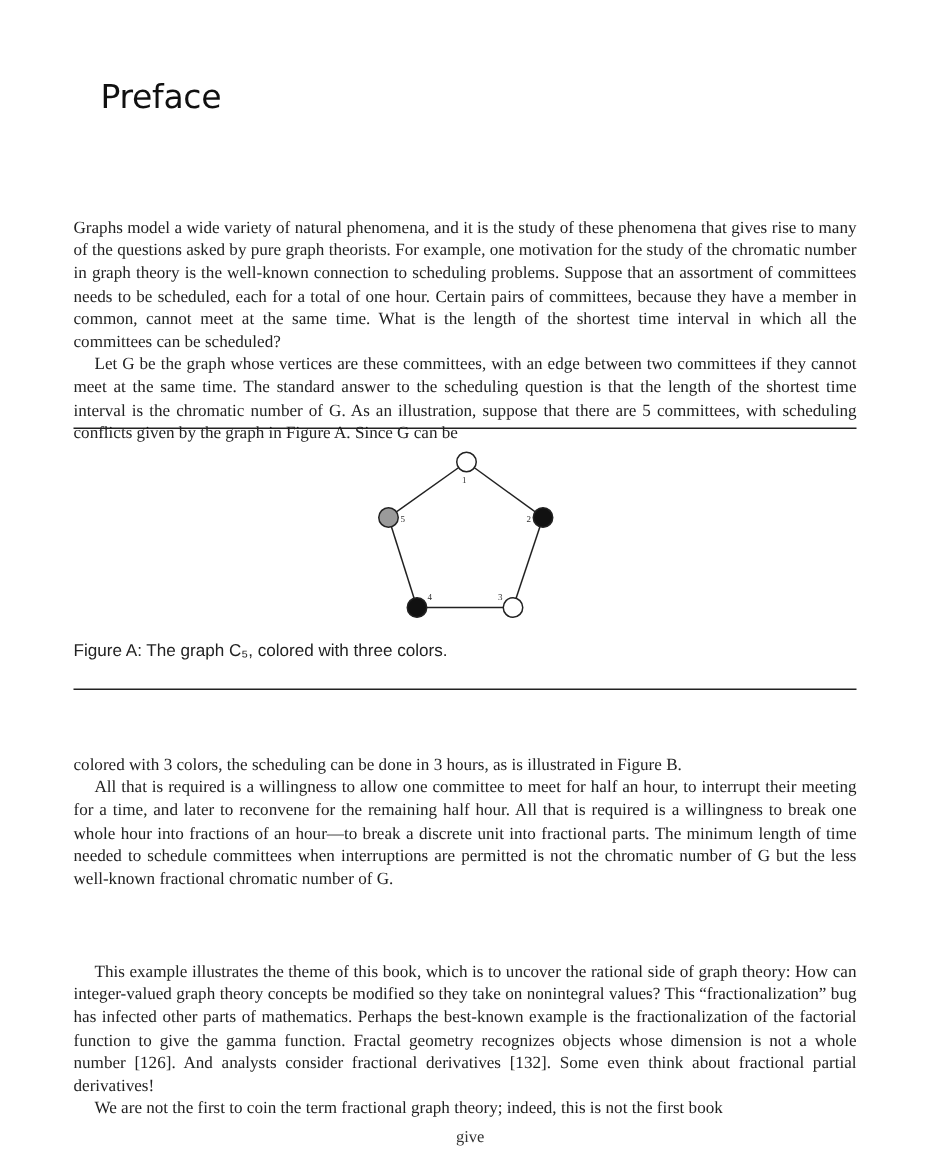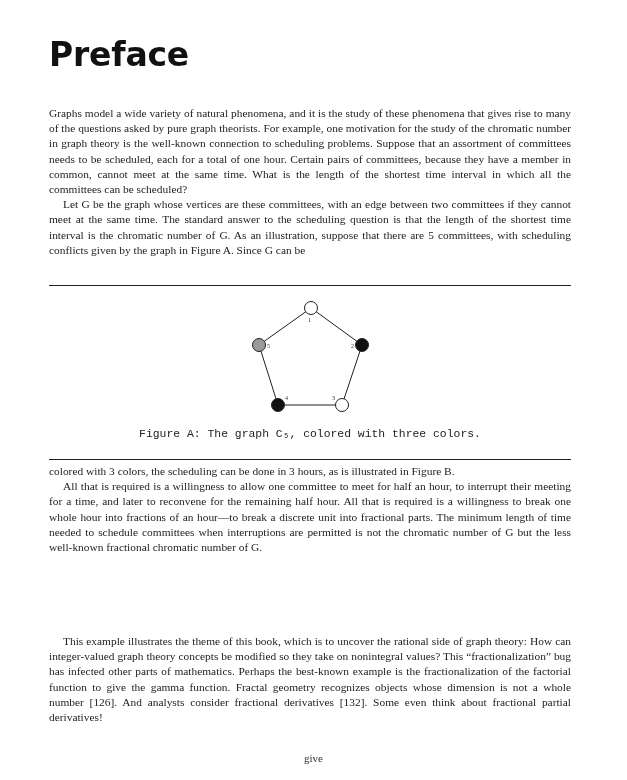--- a/index.html
+++ b/index.html
@@ -4,42 +4,43 @@
   <style>
     html, body { margin: 0; padding: 0; background: #ffffff; }
     body {
       width: 627px; height: 780px; position: relative; overflow: hidden;
       font-family: "DejaVu Serif", "Liberation Serif", serif;
       color: #1a1a1a;
     }
     .title {
       position: absolute; left: 49px; top: 35px;
       font-family: "DejaVu Sans", "Liberation Sans", sans-serif;
-      font-size: 33px; font-weight: bold; color: #111;
-      margin: 0; letter-spacing: -0.2px;
+      font-size: 22px; font-weight: normal; color: #111;
+      margin: 18px; letter-spacing: -0.2px;
     }
     .text-block {
       position: absolute; left: 49px; width: 522px;
       font-family: "Liberation Serif", "DejaVu Serif", serif;
       font-size: 11.4px; line-height: 15.2px; text-align: justify;
       color: #222;
+      margin-top: 39px;
     }
     .text-block p { margin: 0; }
     .text-block p.indent { text-indent: 14px; }
     .rule {
       position: absolute; left: 49px; width: 522px; height: 0;
       border-top: 1.4px solid #222;
     }
     .figure {
       position: absolute; left: 49px; top: 290px; width: 522px; height: 165px;
     }
     .figure svg { position: absolute; left: 0; top: 0; }
     .caption {
-      position: absolute; left: 0; width: 522px; top: 138px; text-align: center;
-      font-family: Liberation Mono, monospace;
+      position: absolute; left: 0; width: 522px; top: 138px; text-align: left;
+      font-family: Liberation Sans, sans-serif;
       font-size: 11.4px; color: #222;
     }
     .page-number {
       position: absolute; left: 0; width: 627px; top: 752px; text-align: center;
       font-family: "Liberation Serif", "DejaVu Serif", serif;
       font-size: 11px; color: #333;
     }
   </style>
 </head>
 <body>
@@ -80,17 +81,18 @@
   <div class="caption">Figure A: The graph C₅, colored with three colors.</div>
 </div>
 
 <div class="rule" style="top:459px;"></div>
 
 <div class="text-block" style="top:464px;">
   <p>colored with 3 colors, the scheduling can be done in 3 hours, as is illustrated in Figure B.</p>
   <p class="indent">All that is required is a willingness to allow one committee to meet for half an hour, to interrupt their meeting for a time, and later to reconvene for the remaining half hour. All that is required is a willingness to break one whole hour into fractions of an hour—to break a discrete unit into fractional parts. The minimum length of time needed to schedule committees when interruptions are permitted is not the chromatic number of G but the less well-known fractional chromatic number of G.</p>
 </div>
 
-<div class="text-block" style="top:634px;">
+<div class="text-block" style="top:602px;">
   <p class="indent">This example illustrates the theme of this book, which is to uncover the rational side of graph theory: How can integer-valued graph theory concepts be modified so they take on nonintegral values? This “fractionalization” bug has infected other parts of mathematics. Perhaps the best-known example is the fractionalization of the factorial function to give the gamma function. Fractal geometry recognizes objects whose dimension is not a whole number [126]. And analysts consider fractional derivatives [132]. Some even think about fractional partial derivatives!</p>
+  <p class="indent">We are not the first to coin the term fractional graph theory; indeed, this is not the first book</p>
 </div>
 
 <div class="page-number">give</div>
 
 </body></html>

